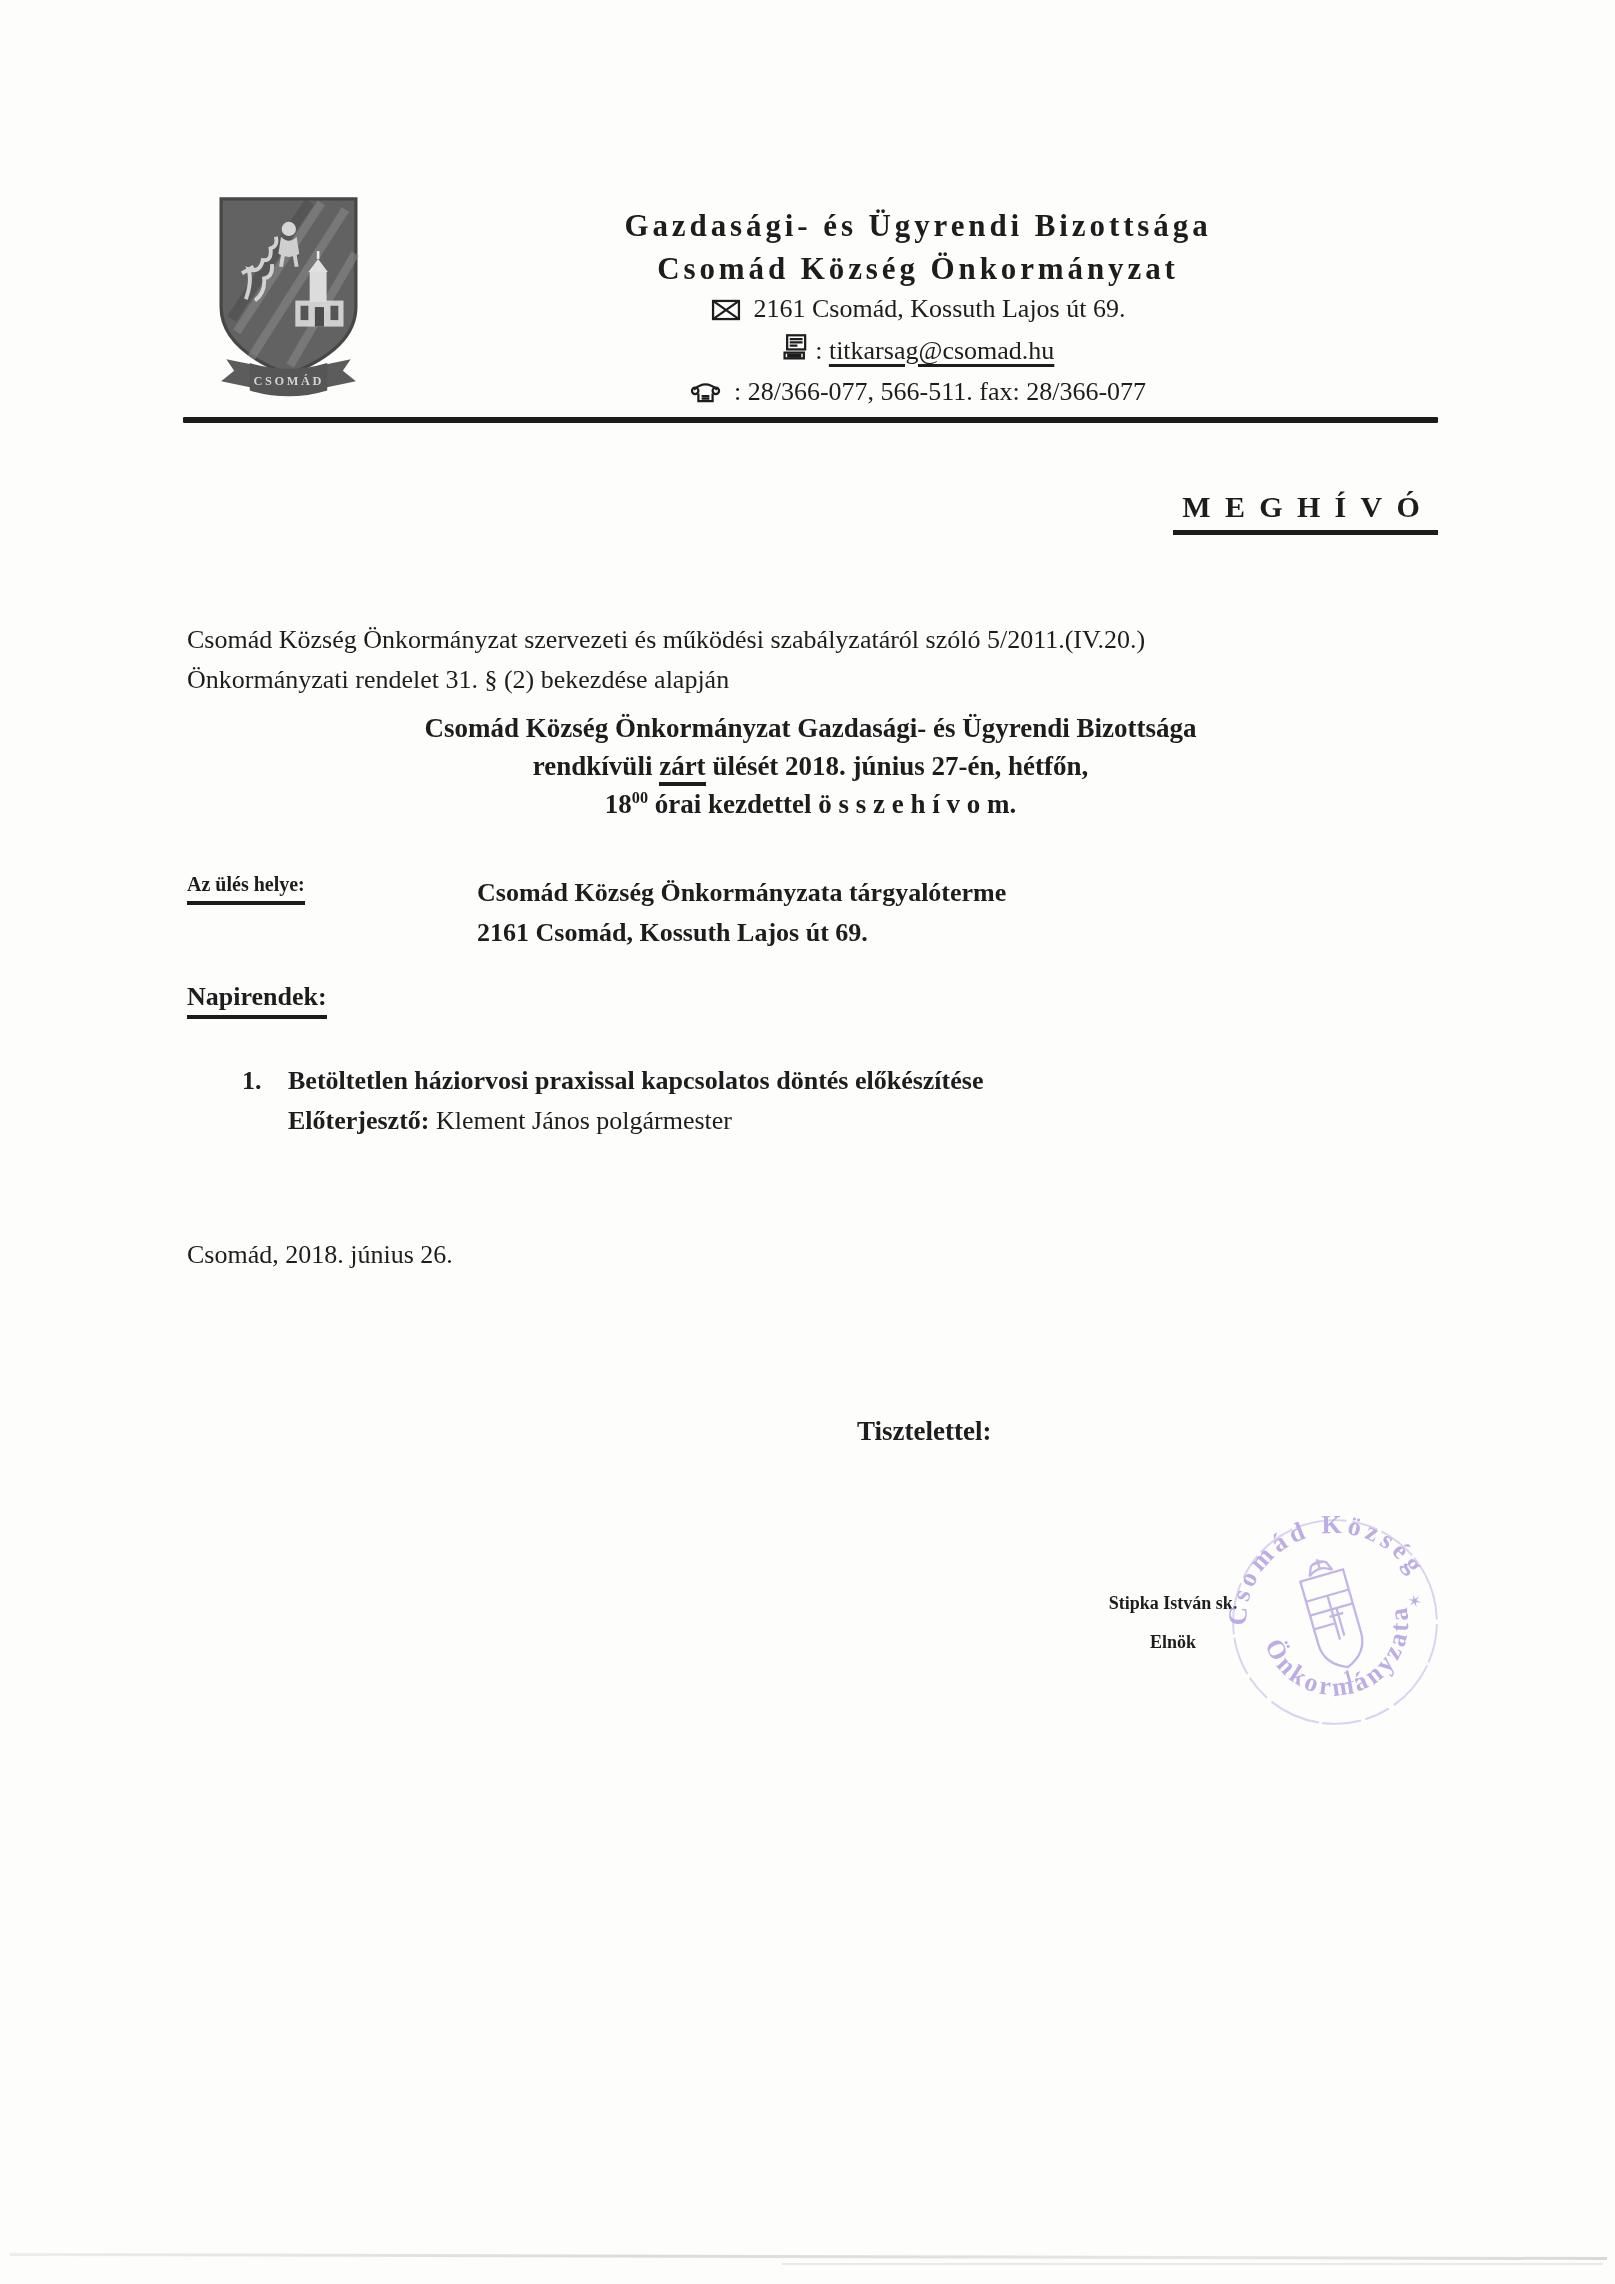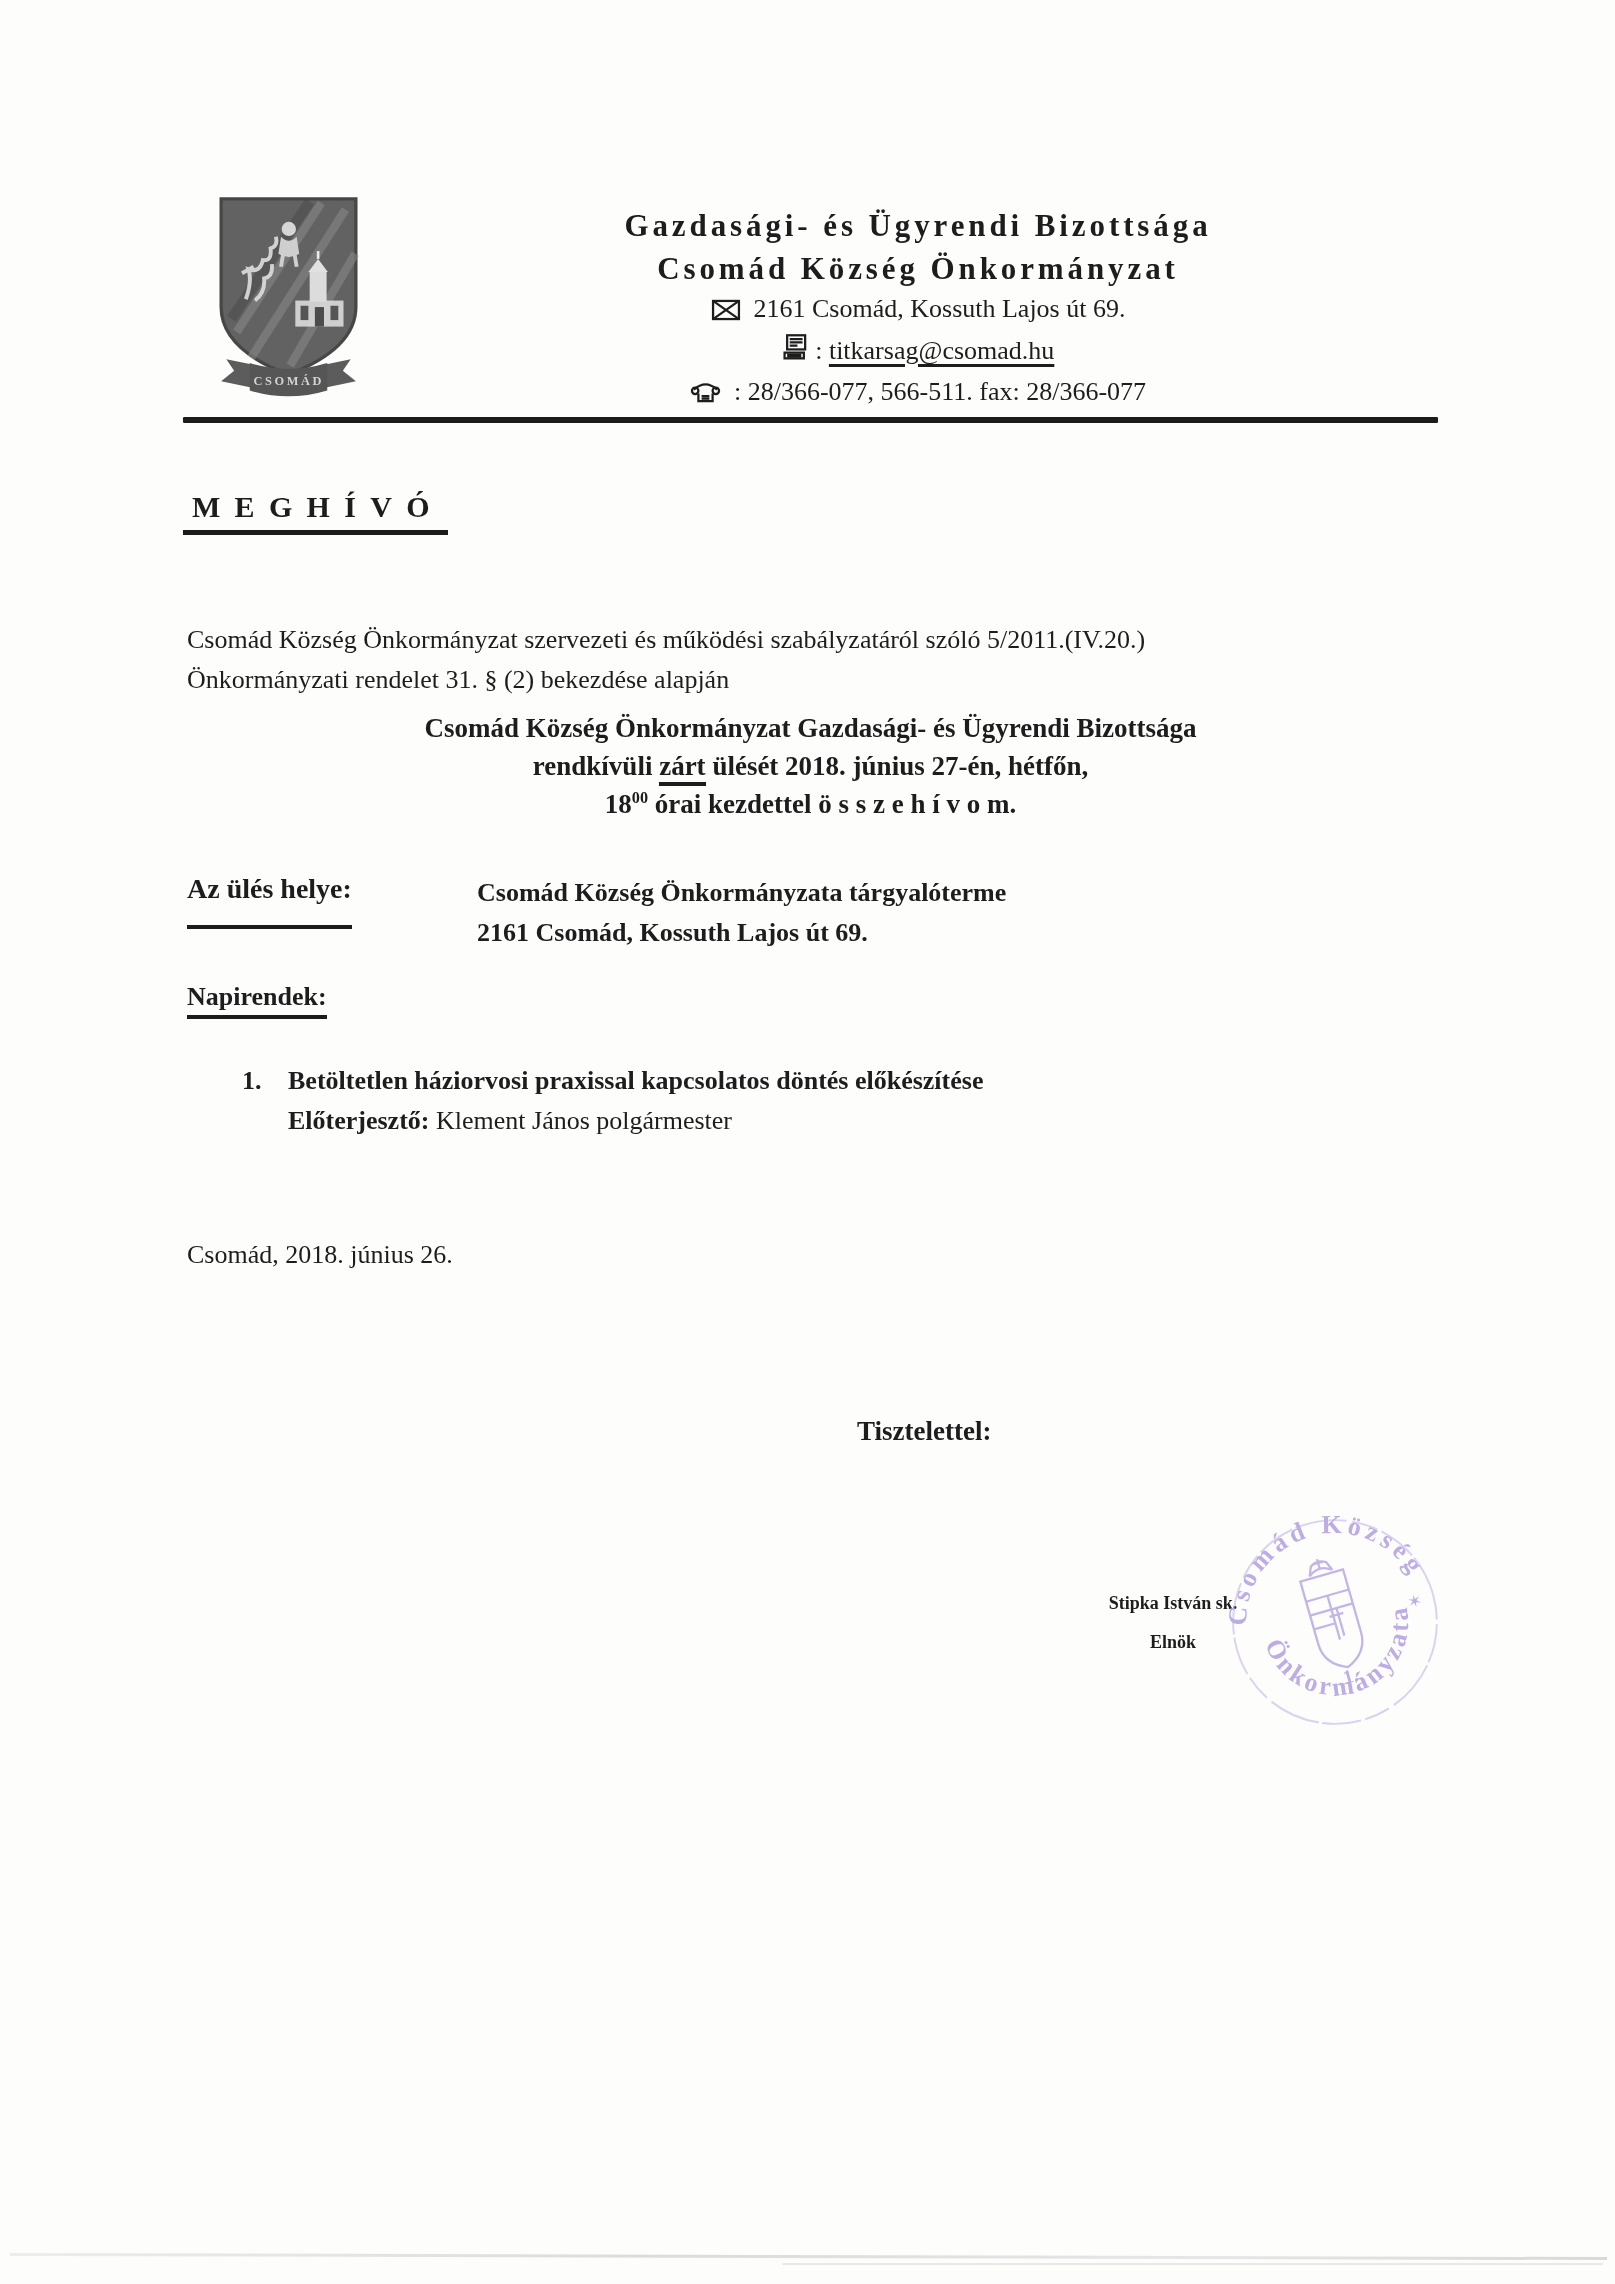--- a/index.html
+++ b/index.html
@@ -15,38 +15,38 @@
   .letterhead{position:absolute;left:183px;top:192px;width:1255px;height:215px;}
   .logo{position:absolute;left:29px;top:3.3px;width:153px;height:202px;}
   .letterhead-text{position:absolute;left:215px;top:11.7px;width:1040px;text-align:center;}
   .org-line{font-weight:bold;font-size:31px;letter-spacing:3.9px;line-height:43px;white-space:nowrap;}
   .contact-line{font-size:26px;line-height:38px;white-space:nowrap;}
   .contact-line .ico{display:inline-block;vertical-align:-3.9px;margin-right:6.5px;}
   .email-link{text-decoration:underline;text-decoration-thickness:2.6px;text-underline-offset:5.2px;}
   .rule{position:absolute;left:183px;top:417px;width:1255px;height:5.9px;background:#1c1c1c;border-radius:1.3px;}
 
   
-  .title-wrap{position:absolute;left:183px;top:490px;width:1255px;text-align:left;}
+  .title-wrap{position:absolute;left:183px;top:490px;width:1255px;text-align:right;}
   .doc-title{
     font-weight:bold;font-size:30px;letter-spacing:14.3px;
     border-bottom:5.2px solid #1c1c1c;padding:0 3.9px 6.5px 9px;
   }
 
   
   .intro{position:absolute;left:187px;top:594px;width:1252px;font-size:26px;line-height:40px;}
 
   
   .announce{position:absolute;left:183px;top:709px;width:1255px;text-align:center;
             font-weight:bold;font-size:27px;line-height:38px;}
   .announce .u-thick{border-bottom:4.6px solid #1c1c1c;padding-bottom:0.7px;margin-top:7px;}
   .announce sup{font-size:60%;vertical-align:super;line-height:0;}
 
   
-  .venue-label{position:absolute;left:187px;top:873px;font-size:28px;font-weight:bold;
-               border-bottom:4.6px solid #1c1c1c;padding-bottom:20px;}
+  .venue-label{position:absolute;left:187px;top:873px;font-size:20px;font-weight:bold;
+               border-bottom:4.6px solid #1c1c1c;padding-bottom:5px;}
   .venue-value{position:absolute;left:477px;top:873px;font-size:26px;font-weight:bold;line-height:40px;}
 
   
   .agenda-head{position:absolute;left:187px;top:982px;font-size:26px;font-weight:bold;
                border-bottom:4.6px solid #1c1c1c;padding-bottom:2.6px;}
   .agenda-item{position:absolute;left:242px;top:1061px;font-size:26px;line-height:40px;}
   .agenda-num{display:inline-block;width:46px;font-weight:bold;vertical-align:top;}
   .agenda-body{display:inline-block;vertical-align:top;max-width:1141px;}
   .agenda-title{font-weight:bold;}
   .presenter-label{font-weight:bold;}

